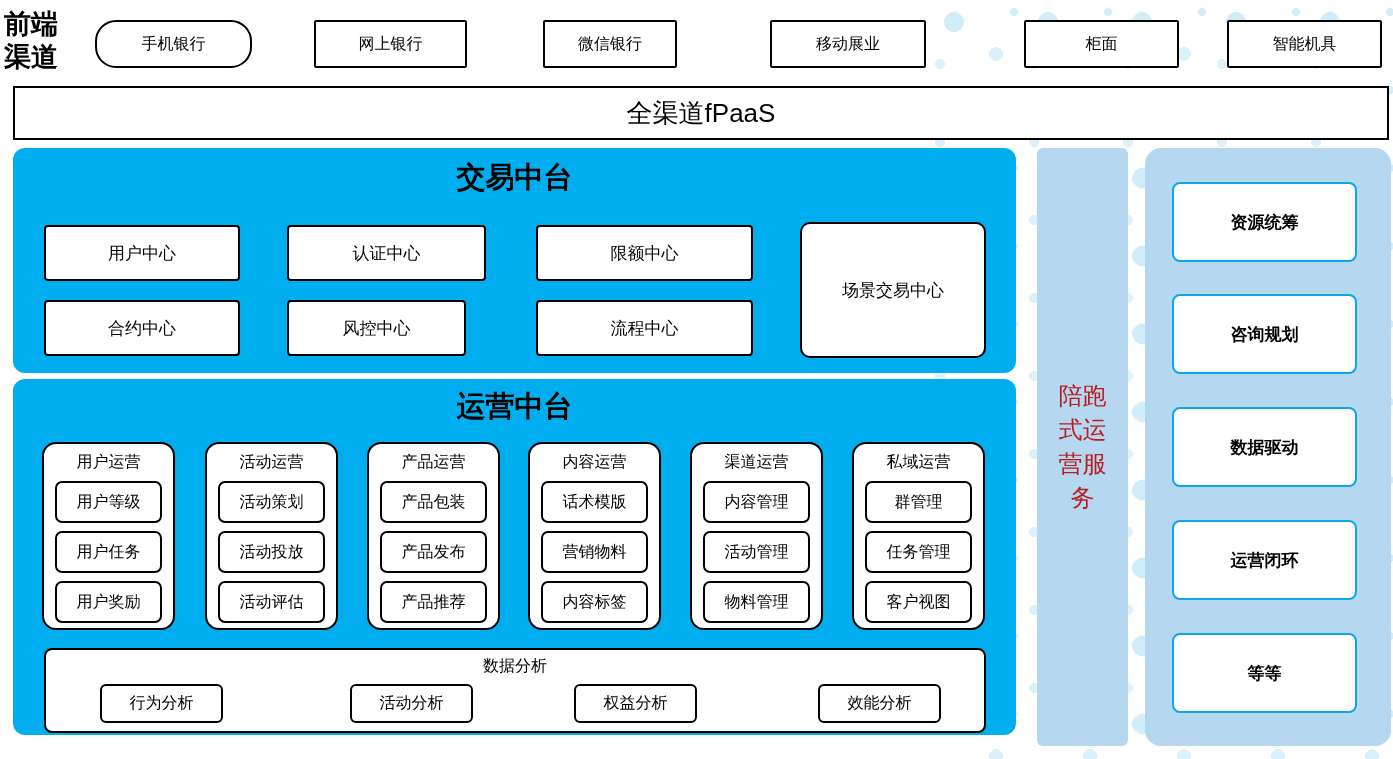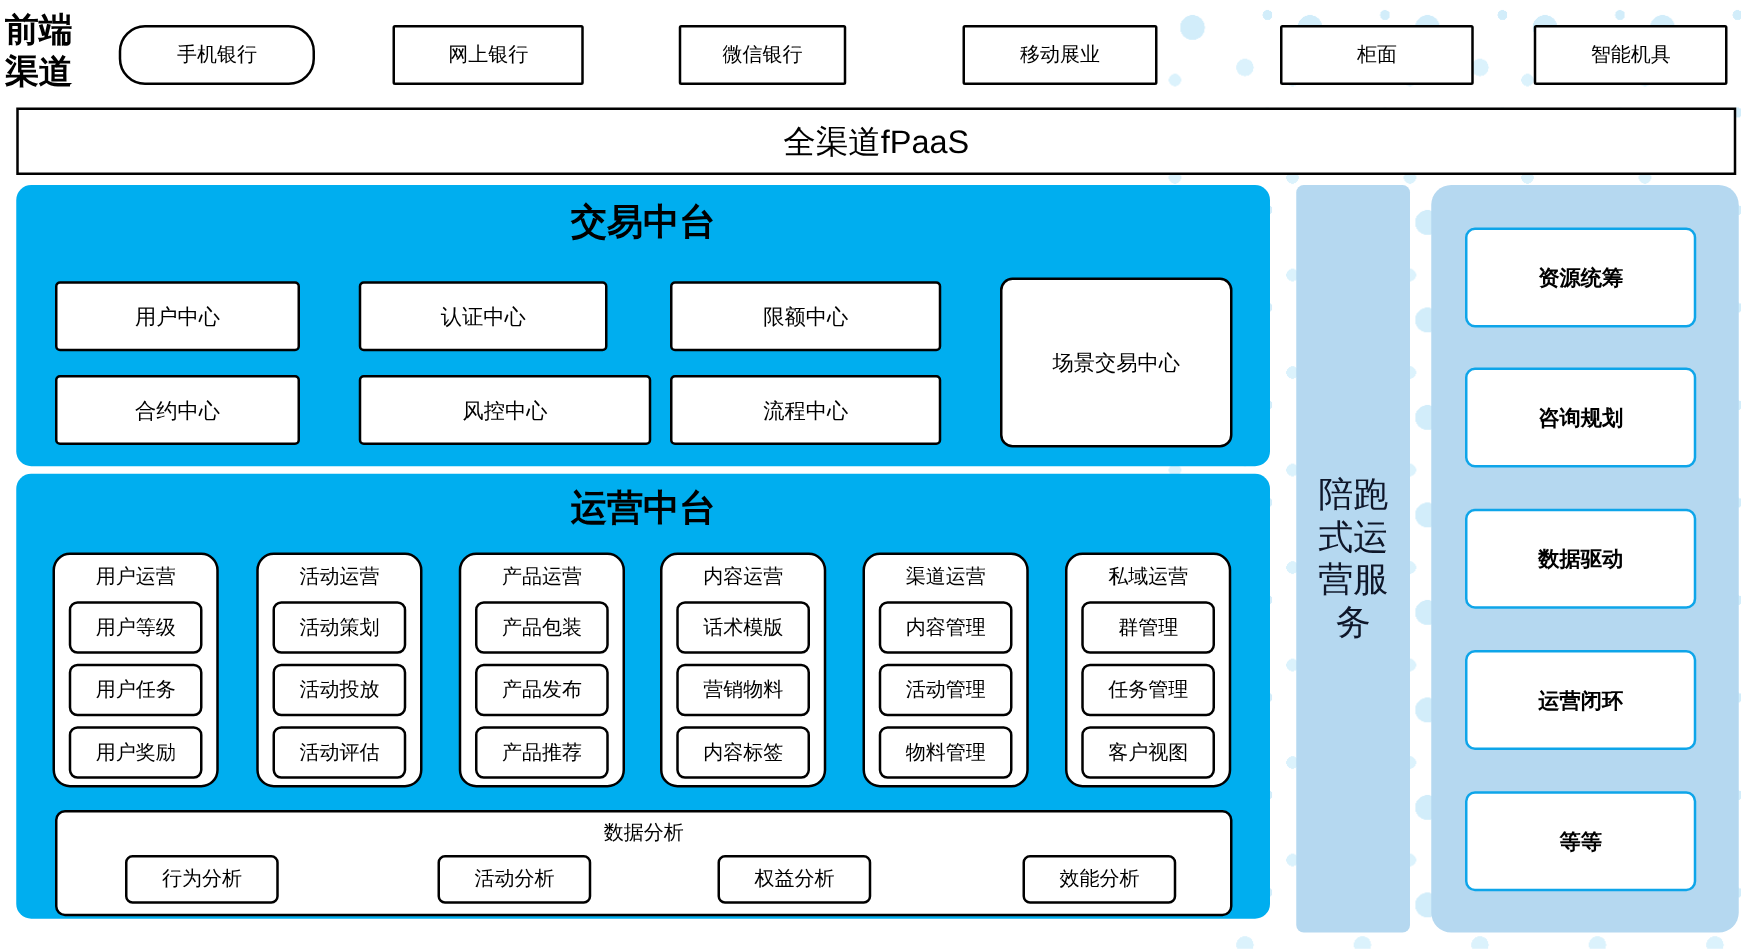--- a/index.html
+++ b/index.html
@@ -64,21 +64,21 @@
   .analysis-item{
     position:absolute;top:34px;height:39px;width:123px;box-sizing:border-box;
     background:#fff;border:2px solid #000;border-radius:6px;
     display:flex;align-items:center;justify-content:center;font-size:16px;
   }
   .side-bar{
     left:1037px;top:148px;width:91px;height:598px;background:#b5d8f0;border-radius:6px;
     display:flex;align-items:center;justify-content:center;
   }
   .side-bar-text{
-    width:56px;text-align:center;font-size:28px;line-height:34px;color:#0f172a;
+    width:56px;text-align:center;font-size:24px;line-height:34px;color:#b91c1c;
   }
   .service-panel{
     left:1145px;top:148px;width:246px;height:598px;background:#b5d8f0;border-radius:16px;
   }
   .service-box{
     position:absolute;left:27px;width:185px;height:80px;box-sizing:border-box;
     background:#fff;border:2px solid #0ea5e9;border-radius:8px;
     display:flex;align-items:center;justify-content:center;
     font-size:17px;font-weight:bold;
   }
@@ -111,21 +111,21 @@
 <div class="abs fpaas-bar">
     <span>全渠道fPaaS</span>
   </div>
 
 <div class="abs blue-panel" style="left:13px;top:148px;width:1003px;height:225px;">
   <div class="panel-title" style="top:10px;">交易中台</div>
   <div class="white-box" style="left:31px;top:77px;width:196px;height:56px;">用户中心</div>
   <div class="white-box" style="left:274px;top:77px;width:199px;height:56px;">认证中心</div>
   <div class="white-box" style="left:523px;top:77px;width:217px;height:56px;">限额中心</div>
   <div class="white-box" style="left:31px;top:152px;width:196px;height:56px;">合约中心</div>
-  <div class="white-box" style="left:274px;top:152px;width:234px;height:56px;">风控中心</div>
+  <div class="white-box" style="left:274px;top:152px;width:179px;height:56px;">风控中心</div>
   <div class="white-box" style="left:523px;top:152px;width:217px;height:56px;">流程中心</div>
   <div class="white-box scene-box" style="left:787px;top:74px;width:186px;height:136px;">场景交易中心</div>
 </div>
 
 <div class="abs blue-panel" style="left:13px;top:379px;width:1003px;height:356px;">
   <div class="panel-title" style="top:8px;">运营中台</div>
 
   <div class="group-box" style="left:29px;">
     <div class="group-title">用户运营</div>
     <div class="group-item">用户等级</div>

